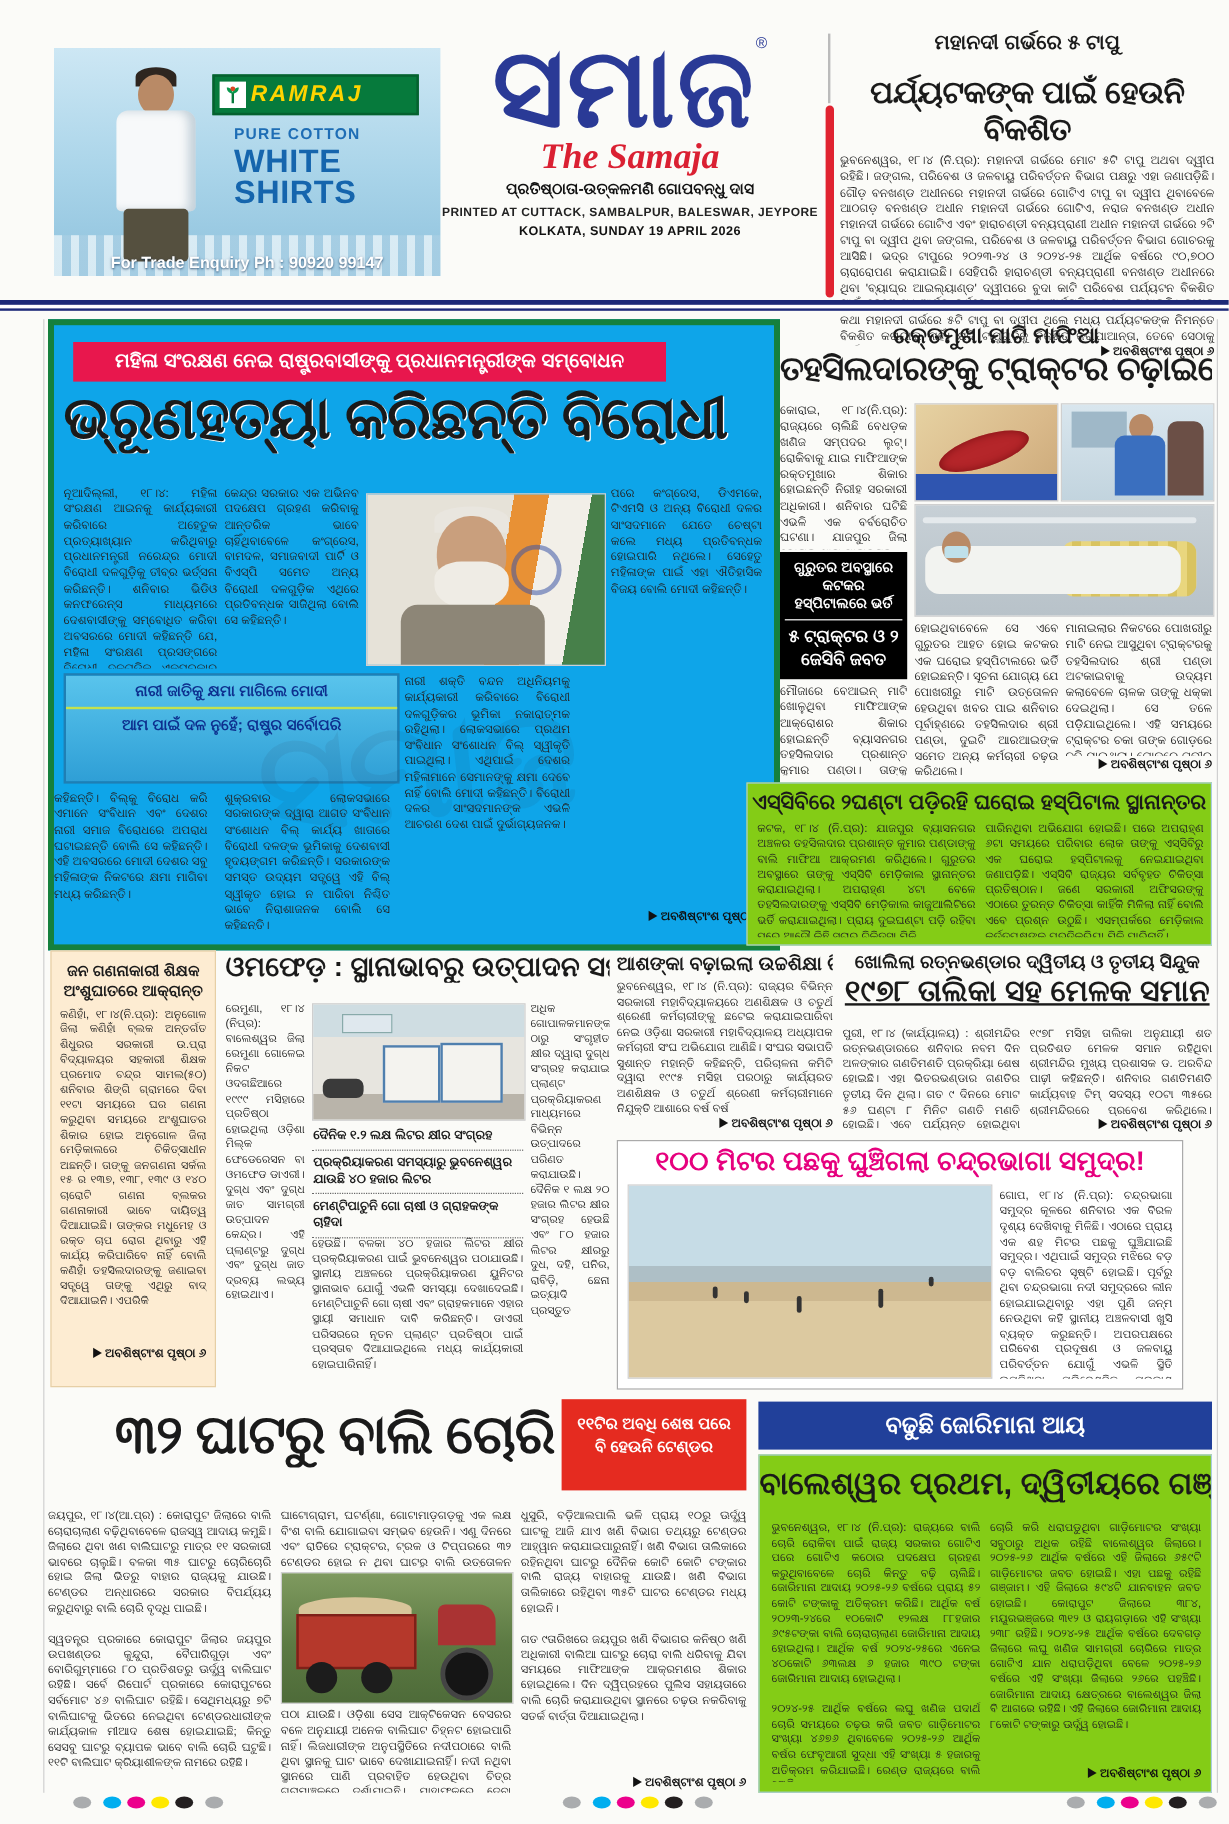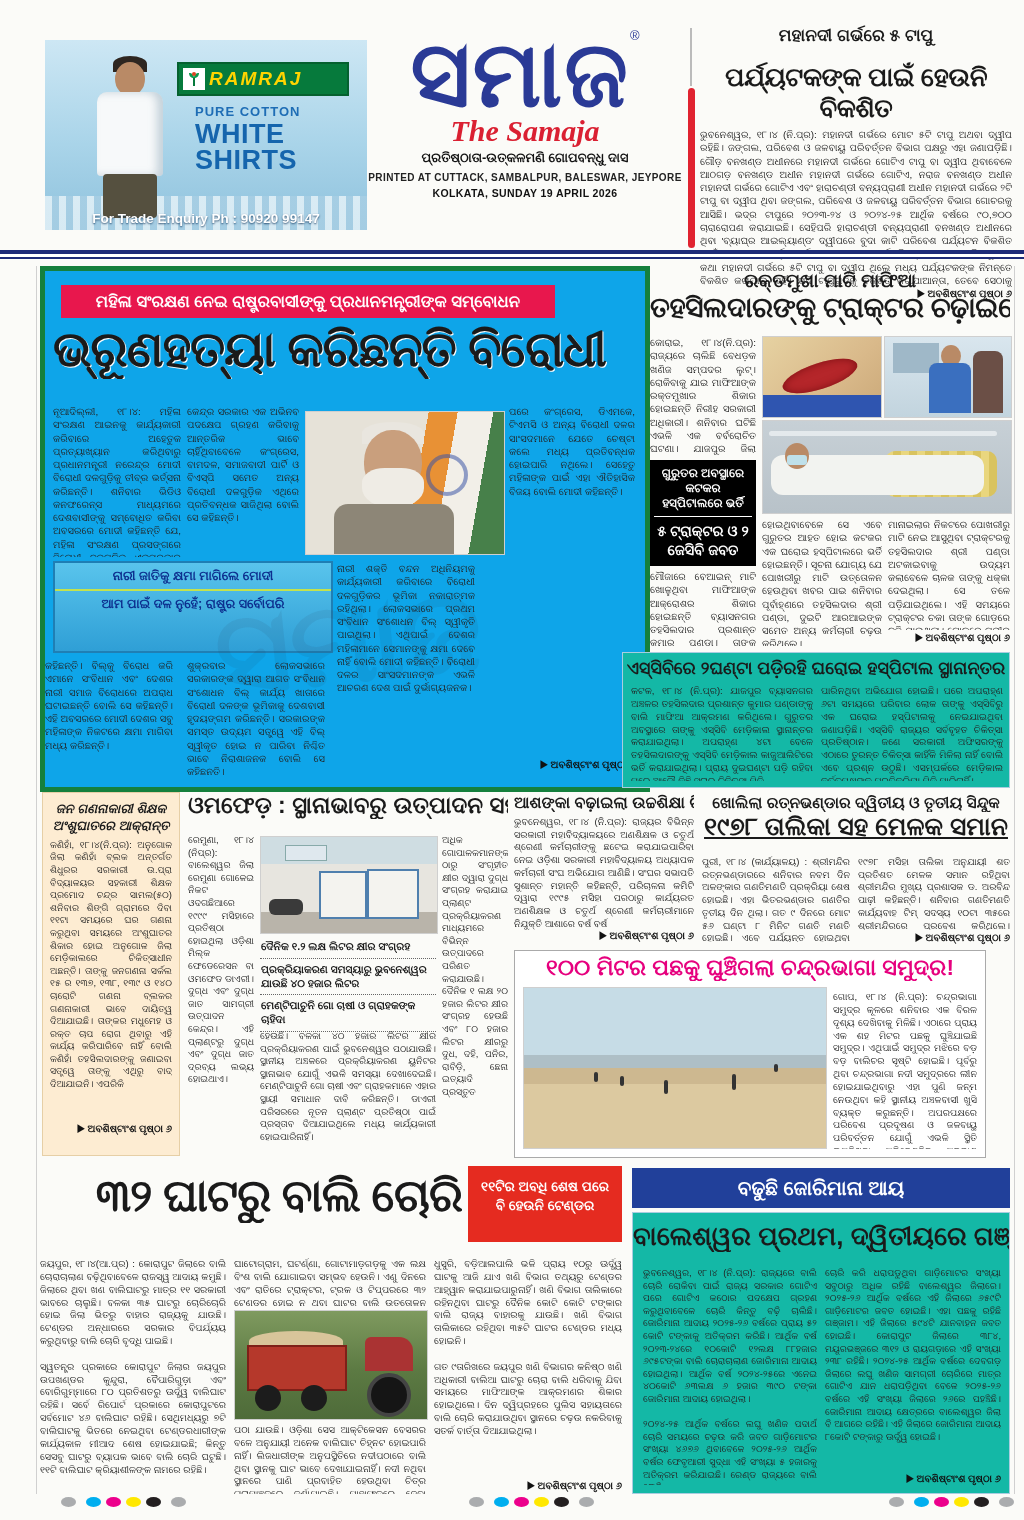--- a/index.html
+++ b/index.html
@@ -47,25 +47,25 @@
   .hl-line{color:#0d2f8e;font-weight:bold;font-size:12.8px;text-align:center;padding:5px 2px;overflow:hidden;white-space:nowrap;}
   .hl-line + .hl-line{border-top:2px solid #c3e24e;}
   
   .tah{left:650px;top:270px;width:360px;height:376px;}
   .t-kicker{font-size:19px;font-weight:800;text-align:center;}
   .t-head{font-size:28px;font-weight:800;text-align:center;letter-spacing:-.5px;margin-top:0px;white-space:nowrap;overflow:hidden;}
   .blackbox{position:absolute;left:0;top:190px;width:106px;background:#000;color:#fff;text-align:center;padding:6px 4px;box-sizing:border-box;}
   .blackbox .b1{font-size:12px;font-weight:bold;line-height:1.25;border-bottom:1px solid #fff;padding-bottom:5px;}
   .blackbox .b2{font-size:14.5px;font-weight:bold;line-height:1.3;padding-top:5px;}
   
-  .bluebox{background:#14b8a6;border:1px solid #a9cde0;box-sizing:border-box;}
+  .bluebox{background:#84cc16;border:1px solid #a9cde0;box-sizing:border-box;}
   .scb{left:622px;top:652px;width:388px;height:136px;}
   .scb-head{font-size:17.5px;font-weight:800;text-align:center;margin-top:5px;white-space:nowrap;overflow:hidden;}
   .census{left:42px;top:792px;width:138px;height:364px;background:#fdecd2;border:1px solid #e6cfa6;box-sizing:border-box;}
-  .census-head{font-size:13px;font-weight:800;text-align:center;padding:8px 6px 4px;line-height:1.3;font-style:italic;}
+  .census-head{font-size:13px;font-weight:800;text-align:center;padding:8px 6px 4px;line-height:1.3;}
   .omfed{left:188px;top:792px;width:320px;height:364px;}
   .om-head{font-size:23px;font-weight:800;text-align:center;white-space:nowrap;overflow:hidden;}
   .om-bullet{border-bottom:1px dotted #666;padding:4px 1px;font-weight:bold;font-size:10.6px;line-height:1.3;}
   .highered{left:514px;top:794px;width:180px;height:152px;}
   .he-head{font-size:16px;font-weight:800;text-align:center;white-space:nowrap;overflow:hidden;}
   .ratna{left:702px;top:794px;width:308px;height:152px;}
   .ra-kicker{font-size:15.5px;font-weight:800;text-align:center;white-space:nowrap;overflow:hidden;}
   .ra-head{font-size:25px;font-weight:800;text-align:center;white-space:nowrap;overflow:hidden;text-decoration:underline;}
   .beach{left:514px;top:950px;width:470px;height:206px;border:1px solid #aaa;background:#fff;}
   .beach-head{font-size:22.5px;font-weight:800;color:#e6007e;text-align:center;margin-top:4px;white-space:nowrap;overflow:hidden;}

